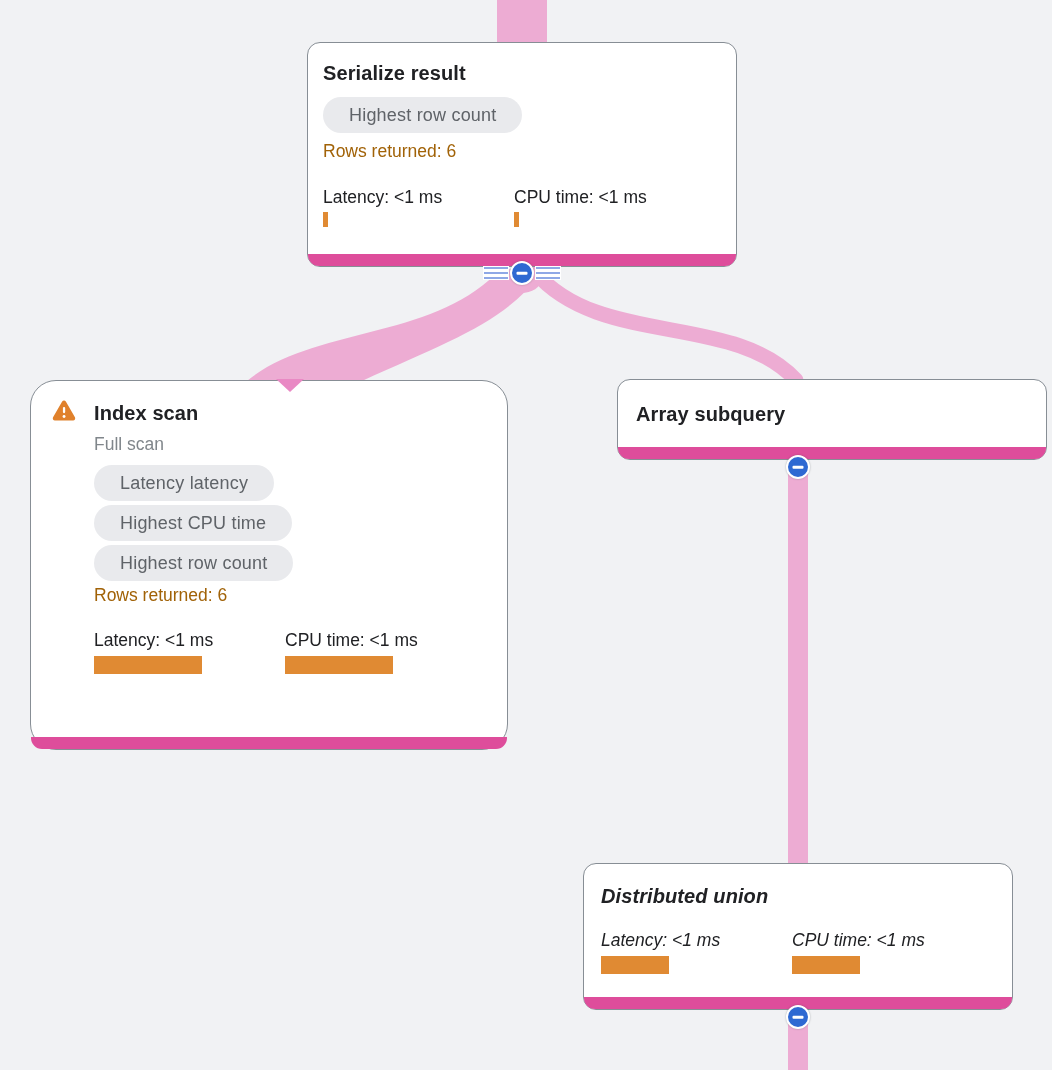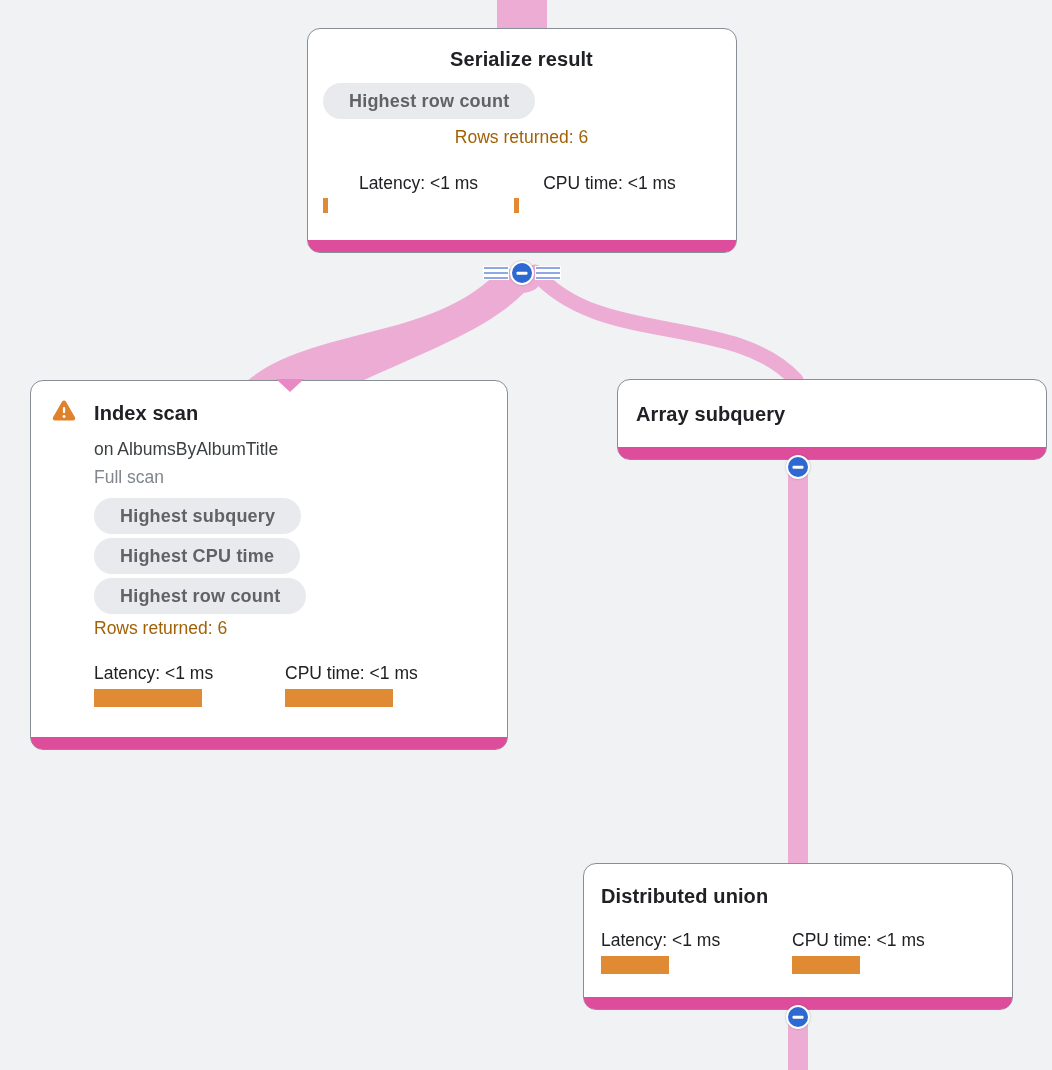--- a/index.html
+++ b/index.html
@@ -51,21 +51,20 @@
     display: table;
     background: #E9EAED;
     color: #5F6368;
     font-size: 18px;
     line-height: 36px;
     height: 36px;
     padding: 0 26px;
     border-radius: 18px;
     letter-spacing: 0.2px;
     white-space: nowrap;
-    font-weight: bold;
   }
 
   .metrics { display: flex; }
   .metric { width: 191px; flex: 0 0 auto; margin-top: 11px; }
   .metric-label { font-size: 17.5px; color: #202124; line-height: 19px; }
   .bar { background: #E08A33; margin-top: 6px; }
   .bar-tiny  { width: 5px;   height: 15px; margin-top: 5px; }
   .bar-med   { width: 108px; height: 18px; }
   .bar-small { width: 68px;  height: 18px; }
 
@@ -105,28 +104,28 @@
     position: absolute;
     left: 276px; top: 379px;
     width: 0; height: 0;
     border-left: 14px solid transparent;
     border-right: 14px solid transparent;
     border-top: 13px solid #E989C4;
     z-index: 3;
   }
 
   
-  #node-serialize   { left: 307px; top: 28px;  width: 430px; height: 225px; text-align: center; }
+  #node-serialize   { left: 307px; top: 42px;  width: 430px; height: 225px; }
   #node-serialize   .node-body { padding: 18px 16px 0 15px; }
-  #node-index       { left: 30px;  top: 380px; width: 478px; height: 370px; }
+  #node-index       { left: 30px;  top: 380px; width: 478px; height: 370px; border-radius: 26px; }
   #node-index       .node-body { padding: 20px 16px 0 63px; }
   #node-array       { left: 617px; top: 379px; width: 430px; height: 81px; }
   #node-array       .node-body { padding: 22px 16px 0 18px; }
   #node-distributed { left: 583px; top: 863px; width: 430px; height: 147px; }
-  #node-distributed .node-body { padding: 20px 16px 0 17px; }
+  #node-distributed .node-body { padding: 20px 16px 0 17px; font-style: italic; }
 
   #btn-serialize   { left: 483px; top: 261px; }
   #btn-array       { left: 786px; top: 455px; }
   #btn-distributed { left: 786px; top: 1005px; }
 
   .mt10 { margin-top: 10px; } .mt12 { margin-top: 12px; }
   .mt9 { margin-top: 9px; }   .mt17 { margin-top: 17px; }
   .mt15 { margin-top: 15px; } .mt8 { margin-top: 4px; }
   .mt5 { margin-top: 5px; }   .mt16 { margin-top: 16px; }
 </style>
@@ -172,23 +171,22 @@
   </div>
 
   <div class="node" id="node-index">
     <svg class="warning-icon" viewBox="0 0 24 24">
       <path d="M10.3 3.2 1.9 17.8c-.77 1.33.2 3 1.73 3h16.74c1.54 0 2.5-1.67 1.73-3L13.7 3.2c-.77-1.33-2.63-1.33-3.4 0z" fill="#E0812C"></path>
       <rect x="11" y="8.2" width="2.1" height="5.8" rx="1" fill="#FFFFFF"></rect>
       <circle cx="12.05" cy="17" r="1.35" fill="#FFFFFF"></circle>
     </svg>
     <div class="node-body">
       <div class="node-title">Index scan</div>
-      <div class="node-sub mt15">on AlbumsByAlbumTitle</div>
       <div class="node-note mt10">Full scan</div>
-      <div class="badge mt12">Highest subquery</div>
+      <div class="badge mt12">Latency latency</div>
       <div class="badge mt8">Highest CPU time</div>
       <div class="badge mt8">Highest row count</div>
       <div class="node-line mt5">Rows returned: 6</div>
       <div class="metrics mt16">
         <div class="metric">
           <div class="metric-label">Latency: &lt;1 ms</div>
           <div class="bar bar-med"></div>
         </div>
         <div class="metric">
           <div class="metric-label">CPU time: &lt;1 ms</div>

